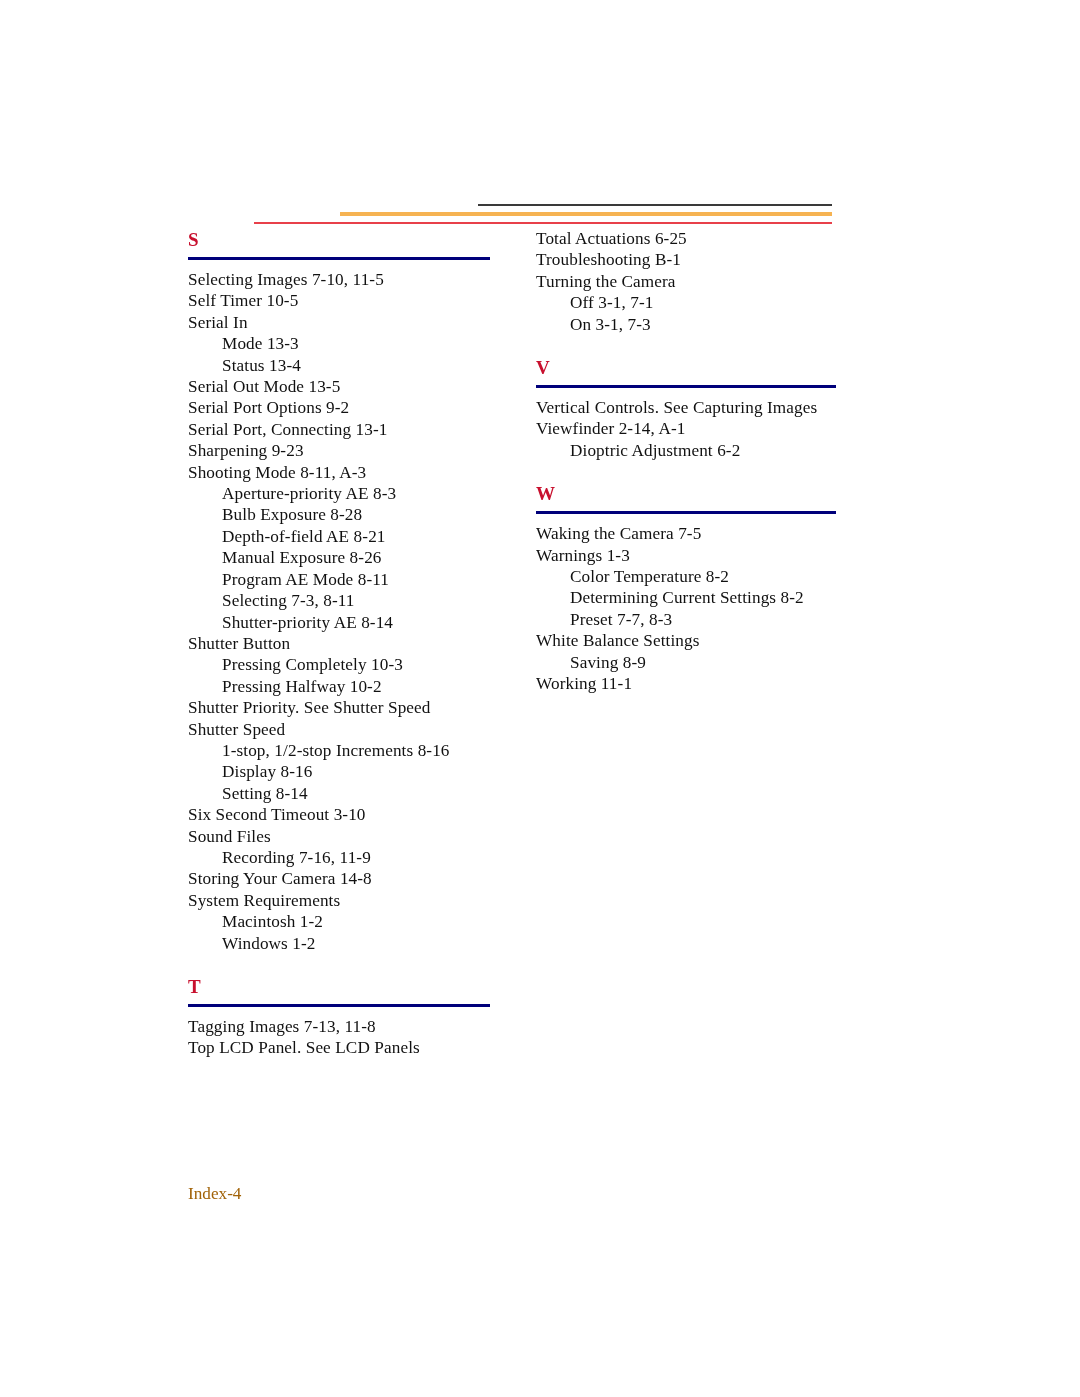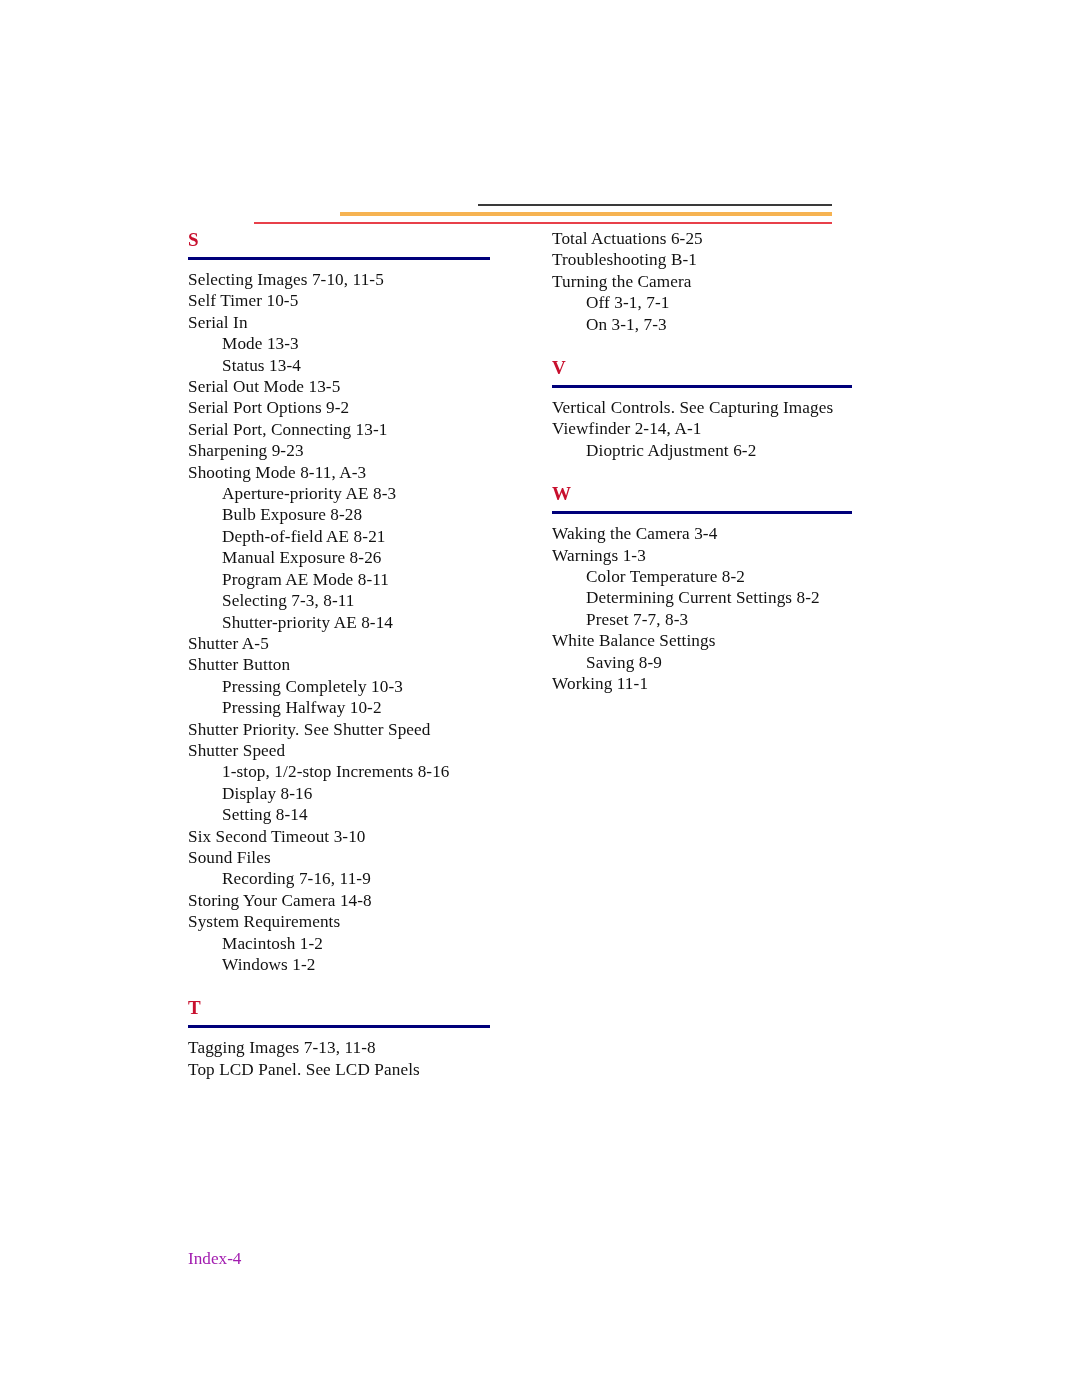--- a/index.html
+++ b/index.html
@@ -60,21 +60,21 @@
     height: 2px;
   }
 
   
   .column {
     position: absolute;
     top: 228px;
     width: 330px;
   }
   .column.left  { left: 188px; }
-  .column.right { left: 552px; }
+  .column.right { left: 536px; }
 
   
   .section { position: relative; }
   .section + .section { margin-top: 21px; }
 
   .section-letter {
     font-family: "Liberation Serif", "DejaVu Serif", serif;
     font-weight: bold;
     font-size: 19px;
     line-height: 24px;
@@ -100,24 +100,24 @@
     white-space: nowrap;
     letter-spacing: 0.1px;
     color: #111111;
   }
   .entry.sub  { padding-left: 34px; }
 
   
   .footer {
     position: absolute;
     left: 188px;
-    top: 1248px;
+    top: 1183px;
     font-size: 17.2px;
     line-height: 21px;
-    color: #a21caf;
+    color: #a16207;
     white-space: nowrap;
   }
 </style>
 </head>
 <body>
 
 <div id="page">
 
   <div class="header-rules">
     <div class="hrule black"></div>
@@ -140,21 +140,20 @@
           <div class="entry">Serial Port, Connecting 13-1</div>
           <div class="entry">Sharpening 9-23</div>
           <div class="entry">Shooting Mode 8-11, A-3</div>
           <div class="entry sub">Aperture-priority AE 8-3</div>
           <div class="entry sub">Bulb Exposure 8-28</div>
           <div class="entry sub">Depth-of-field AE 8-21</div>
           <div class="entry sub">Manual Exposure 8-26</div>
           <div class="entry sub">Program AE Mode 8-11</div>
           <div class="entry sub">Selecting 7-3, 8-11</div>
           <div class="entry sub">Shutter-priority AE 8-14</div>
-          <div class="entry">Shutter A-5</div>
           <div class="entry">Shutter Button</div>
           <div class="entry sub">Pressing Completely 10-3</div>
           <div class="entry sub">Pressing Halfway 10-2</div>
           <div class="entry">Shutter Priority. See Shutter Speed</div>
           <div class="entry">Shutter Speed</div>
           <div class="entry sub">1-stop, 1/2-stop Increments 8-16</div>
           <div class="entry sub">Display 8-16</div>
           <div class="entry sub">Setting 8-14</div>
           <div class="entry">Six Second Timeout 3-10</div>
           <div class="entry">Sound Files</div>
@@ -190,21 +189,21 @@
         <div class="entries">
           <div class="entry">Vertical Controls. See Capturing Images</div>
           <div class="entry">Viewfinder 2-14, A-1</div>
           <div class="entry sub">Dioptric Adjustment 6-2</div>
         </div>
       </div>
       <div class="section">
         <div class="section-letter">W</div>
         <div class="section-rule"></div>
         <div class="entries">
-          <div class="entry">Waking the Camera 3-4</div>
+          <div class="entry">Waking the Camera 7-5</div>
           <div class="entry">Warnings 1-3</div>
           <div class="entry sub">Color Temperature 8-2</div>
           <div class="entry sub">Determining Current Settings 8-2</div>
           <div class="entry sub">Preset 7-7, 8-3</div>
           <div class="entry">White Balance Settings</div>
           <div class="entry sub">Saving 8-9</div>
           <div class="entry">Working 11-1</div>
         </div>
       </div>
     </div>

